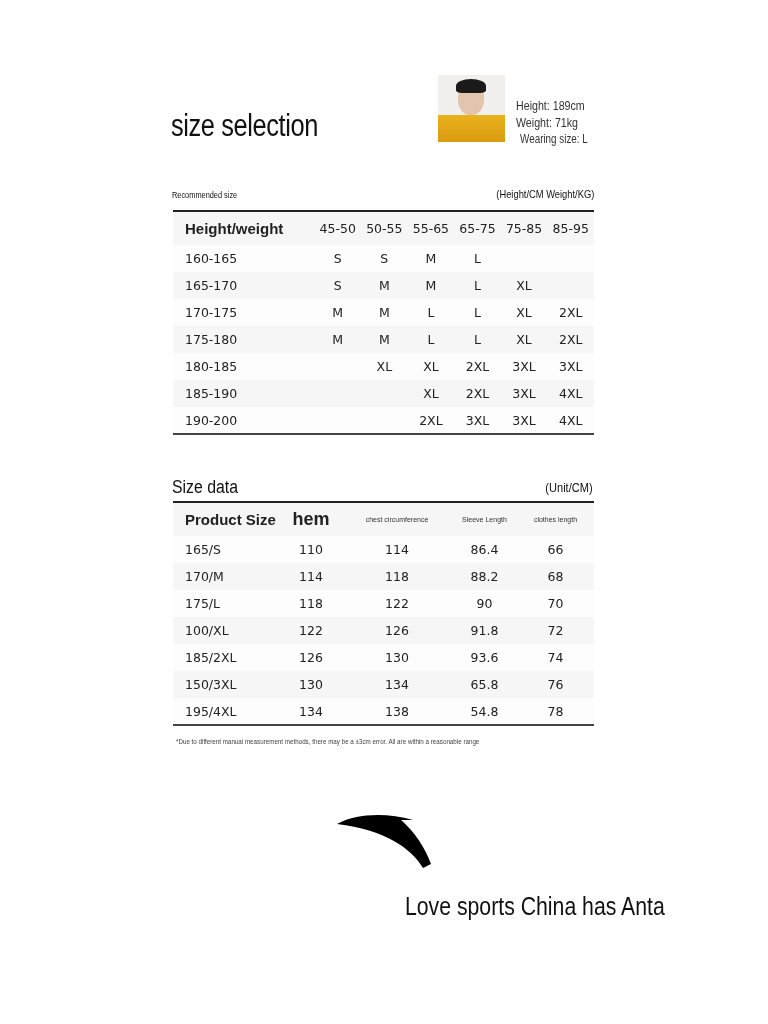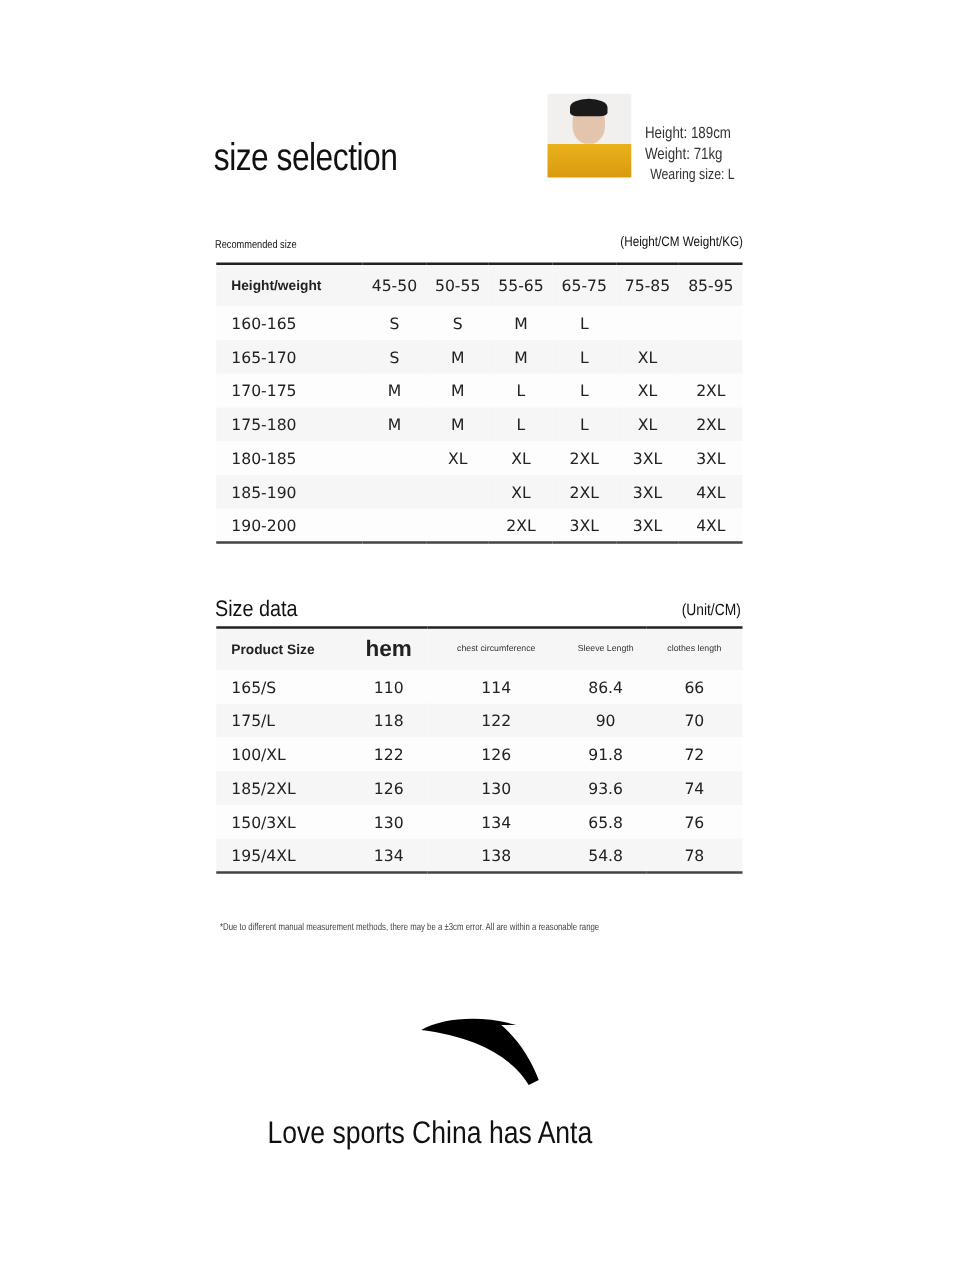--- a/index.html
+++ b/index.html
@@ -17,27 +17,27 @@
   table td{padding:0;text-align:center;font-family:"DejaVu Sans",sans-serif;font-size:12.5px;color:#222;}
   table td.first{text-align:left;padding-left:12px;}
   .t1{top:210px;border-top:2px solid #222;border-bottom:2px solid #444;}
   .t1 tr{height:27px;}
   .t1 tr.hdr{height:34px;}
   .t2{top:501px;border-top:2px solid #222;border-bottom:2px solid #444;}
   .t2 tr{height:27px;}
   .t2 tr.hdr{height:34px;}
   tr:nth-child(odd){background:#f6f6f6;}
   tr:nth-child(even){background:#fdfdfd;}
-  .hdrtxt{font-family:"Liberation Sans",sans-serif;font-size:11px;font-weight:bold;}
+  .hdrtxt{font-family:"Liberation Sans",sans-serif;font-size:15px;font-weight:bold;}
   .tiny{font-family:"Liberation Sans",sans-serif;font-size:7px;line-height:9px;color:#333;}
   .hem{font-family:"Liberation Sans",sans-serif;font-size:18px;font-weight:bold;}
   .sec2{left:172px;top:477px;font-size:18px;transform:scaleX(0.88);transform-origin:left;}
   .note{left:176px;top:737px;font-size:8px;color:#444;transform:scaleX(0.78);transform-origin:left;white-space:nowrap;}
   .logo{left:335px;top:812px;width:100px;height:60px;}
-  .slogan{left:0;width:688px;top:892px;text-align:center;font-size:25px;}
+  .slogan{left:0;width:688px;top:892px;text-align:right;font-size:25px;}
   .slogan span{display:inline-block;transform:scaleX(0.85);}
 </style>
 </head>
 <body>
 
 <div class="abs title">size selection</div>
 
 <div class="abs photo">
   <div class="head"></div>
   <div class="hair"></div>
@@ -141,20 +141,27 @@
     <td class="tiny">clothes length</td>
   </tr>
   <tr>
         <td class="first">165/S</td>
         <td>110</td>
         <td>114</td>
         <td>86.4</td>
         <td>66</td>
       </tr>
   <tr>
+        <td class="first">170/M</td>
+        <td>114</td>
+        <td>118</td>
+        <td>88.2</td>
+        <td>68</td>
+      </tr>
+  <tr>
         <td class="first">175/L</td>
         <td>118</td>
         <td>122</td>
         <td>90</td>
         <td>70</td>
       </tr>
   <tr>
         <td class="first">100/XL</td>
         <td>122</td>
         <td>126</td>

